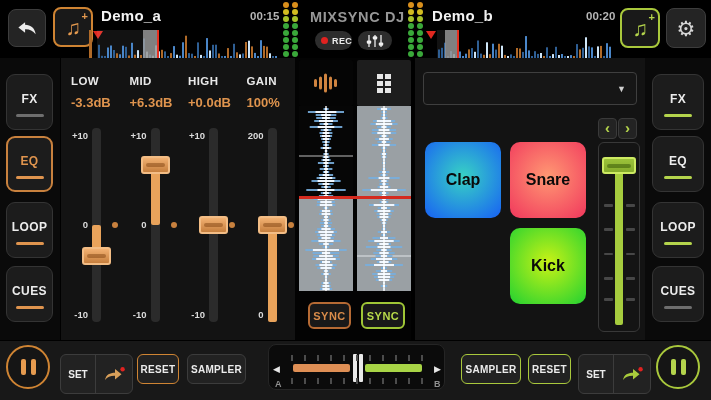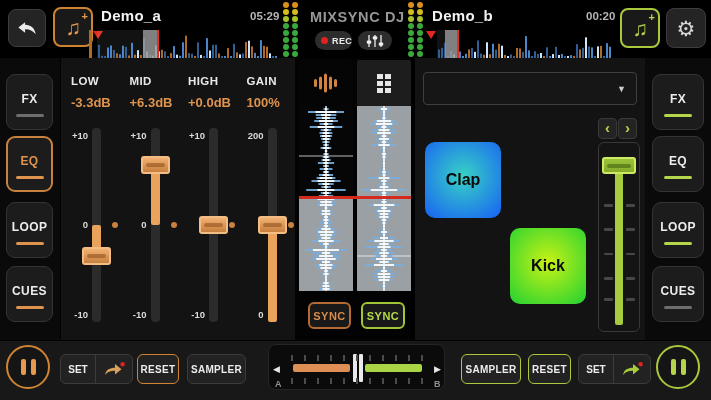--- a/index.html
+++ b/index.html
@@ -111,21 +111,21 @@
   #bottombar{position:absolute;left:0;top:340px;width:711px;height:60px;background:#181818;border-top:1px solid #000;box-sizing:border-box;}
   .circle-btn{position:absolute;top:4px;width:44px;height:44px;border-radius:50%;background:#151515;
               display:flex;align-items:center;justify-content:center;box-sizing:border-box;}
   #circle-a{left:6px;border:2px solid #cf8433;} #circle-b{left:656px;border:2px solid #a9c83c;}
   .pause-icon{display:flex;gap:5px;}
   .pause-icon i{display:block;width:5px;height:16px;border-radius:2px;}
   #circle-a .pause-icon i{background:#e59a4f;} #circle-b .pause-icon i{background:#b4d44c;}
   .bb-btn{position:absolute;top:13px;height:30px;background:#222;border:1px solid #3c3c3c;border-radius:6px;
           display:flex;align-items:center;justify-content:center;font-size:10px;font-weight:700;
           color:#ececec;letter-spacing:.3px;box-sizing:border-box;}
-  .bb-group{position:absolute;top:13px;height:30px;background:#222;border:1px solid #3c3c3c;border-radius:6px;
+  .bb-group{position:absolute;top:13px;height:40px;background:#222;border:1px solid #3c3c3c;border-radius:6px;
             display:flex;align-items:stretch;box-sizing:border-box;}
   .bb-group .cell{display:flex;align-items:center;justify-content:center;font-size:10px;font-weight:700;color:#ececec;}
   .bb-group .div{width:1px;background:#3c3c3c;}
   #group-a{left:60px;} #group-b{left:578px;}
   .cell-set{width:34px;} .cell-arrow{width:36px;position:relative;}
   #reset-a{left:137px;width:42px;border:1.5px solid #cf8433;}
   #sampler-a{left:187px;width:59px;}
   #sampler-b{left:461px;width:60px;border:1.5px solid #a9c83c;}
   #reset-b{left:528px;width:43px;border:1.5px solid #a9c83c;}
   
@@ -150,21 +150,21 @@
   <div id="topbar">
     <div class="sq-btn" id="back-btn">
       <svg width="22" height="22" viewBox="0 0 23 23">
         <path d="M9.5 5.5 L2.5 11 L9.5 16.5 V12.8 C14 12.6 17.5 14.2 20.5 18 C19.8 11.5 15.5 8.3 9.5 8.1 Z" fill="#ececec"></path>
       </svg>
     </div>
     <div class="sq-btn" id="liba-btn">
       <span class="note">♫<i>+</i></span>
     </div>
     <div class="deck-title" id="title-a">Demo_a</div>
-    <div class="deck-time" id="time-a">05:29</div>
+    <div class="deck-time" id="time-a">00:15</div>
 
     <div id="start-bar-a"></div>
     <div class="tri-marker" id="tri-a"></div>
     <div class="wavestrip-wrap" id="strip-a">
       <div class="ws-played"></div>
       <div class="wavestrip"><svg width="181" height="28" xmlns="http://www.w3.org/2000/svg">
             <rect x="1" y="14.8" width="2" height="13.2" fill="#2f5f94"></rect>
             <rect x="4" y="25.8" width="2" height="2.2" fill="#2f5f94"></rect>
             <rect x="7" y="26.0" width="2" height="2.0" fill="#2f5f94"></rect>
             <rect x="10" y="17.5" width="2" height="10.5" fill="#4a86c8"></rect>
@@ -722,20 +722,21 @@
       <div class="sync-btn" id="sync-b">SYNC</div>
     </div>
 
     <div class="col-panel" id="rightpanel">
       <div id="bank-dd">
         <span class="caret">▼</span>
       </div>
       <div class="chev" id="chev-l">‹</div>
       <div class="chev" id="chev-r">›</div>
       <div class="pad" id="pad-0" style="background: radial-gradient(circle at 50% 45%, rgb(56, 210, 196) 0%, rgb(26, 106, 240) 92%);">Clap</div>
+      <div class="pad" id="pad-1" style="background: radial-gradient(circle at 50% 45%, rgb(255, 152, 115) 0%, rgb(242, 63, 94) 92%);">Snare</div>
       <div class="pad" id="pad-3" style="background: radial-gradient(circle at 50% 45%, rgb(200, 242, 22) 0%, rgb(47, 212, 47) 92%);">Kick</div>
       <div id="vol">
         <div class="sl-stem" style="top: 12%; height: 85%;"></div>
         <div class="sl-handle" style="top: calc(12% - 9px);"></div>
       <i class="vt" style="left: 5px; top: calc(33% - 1px);"></i>
           <i class="vt" style="left: 27px; top: calc(33% - 1px);"></i>
           <i class="vt" style="left: 5px; top: calc(46% - 1px);"></i>
           <i class="vt" style="left: 27px; top: calc(46% - 1px);"></i>
           <i class="vt" style="left: 5px; top: calc(59% - 1px);"></i>
           <i class="vt" style="left: 27px; top: calc(59% - 1px);"></i>

